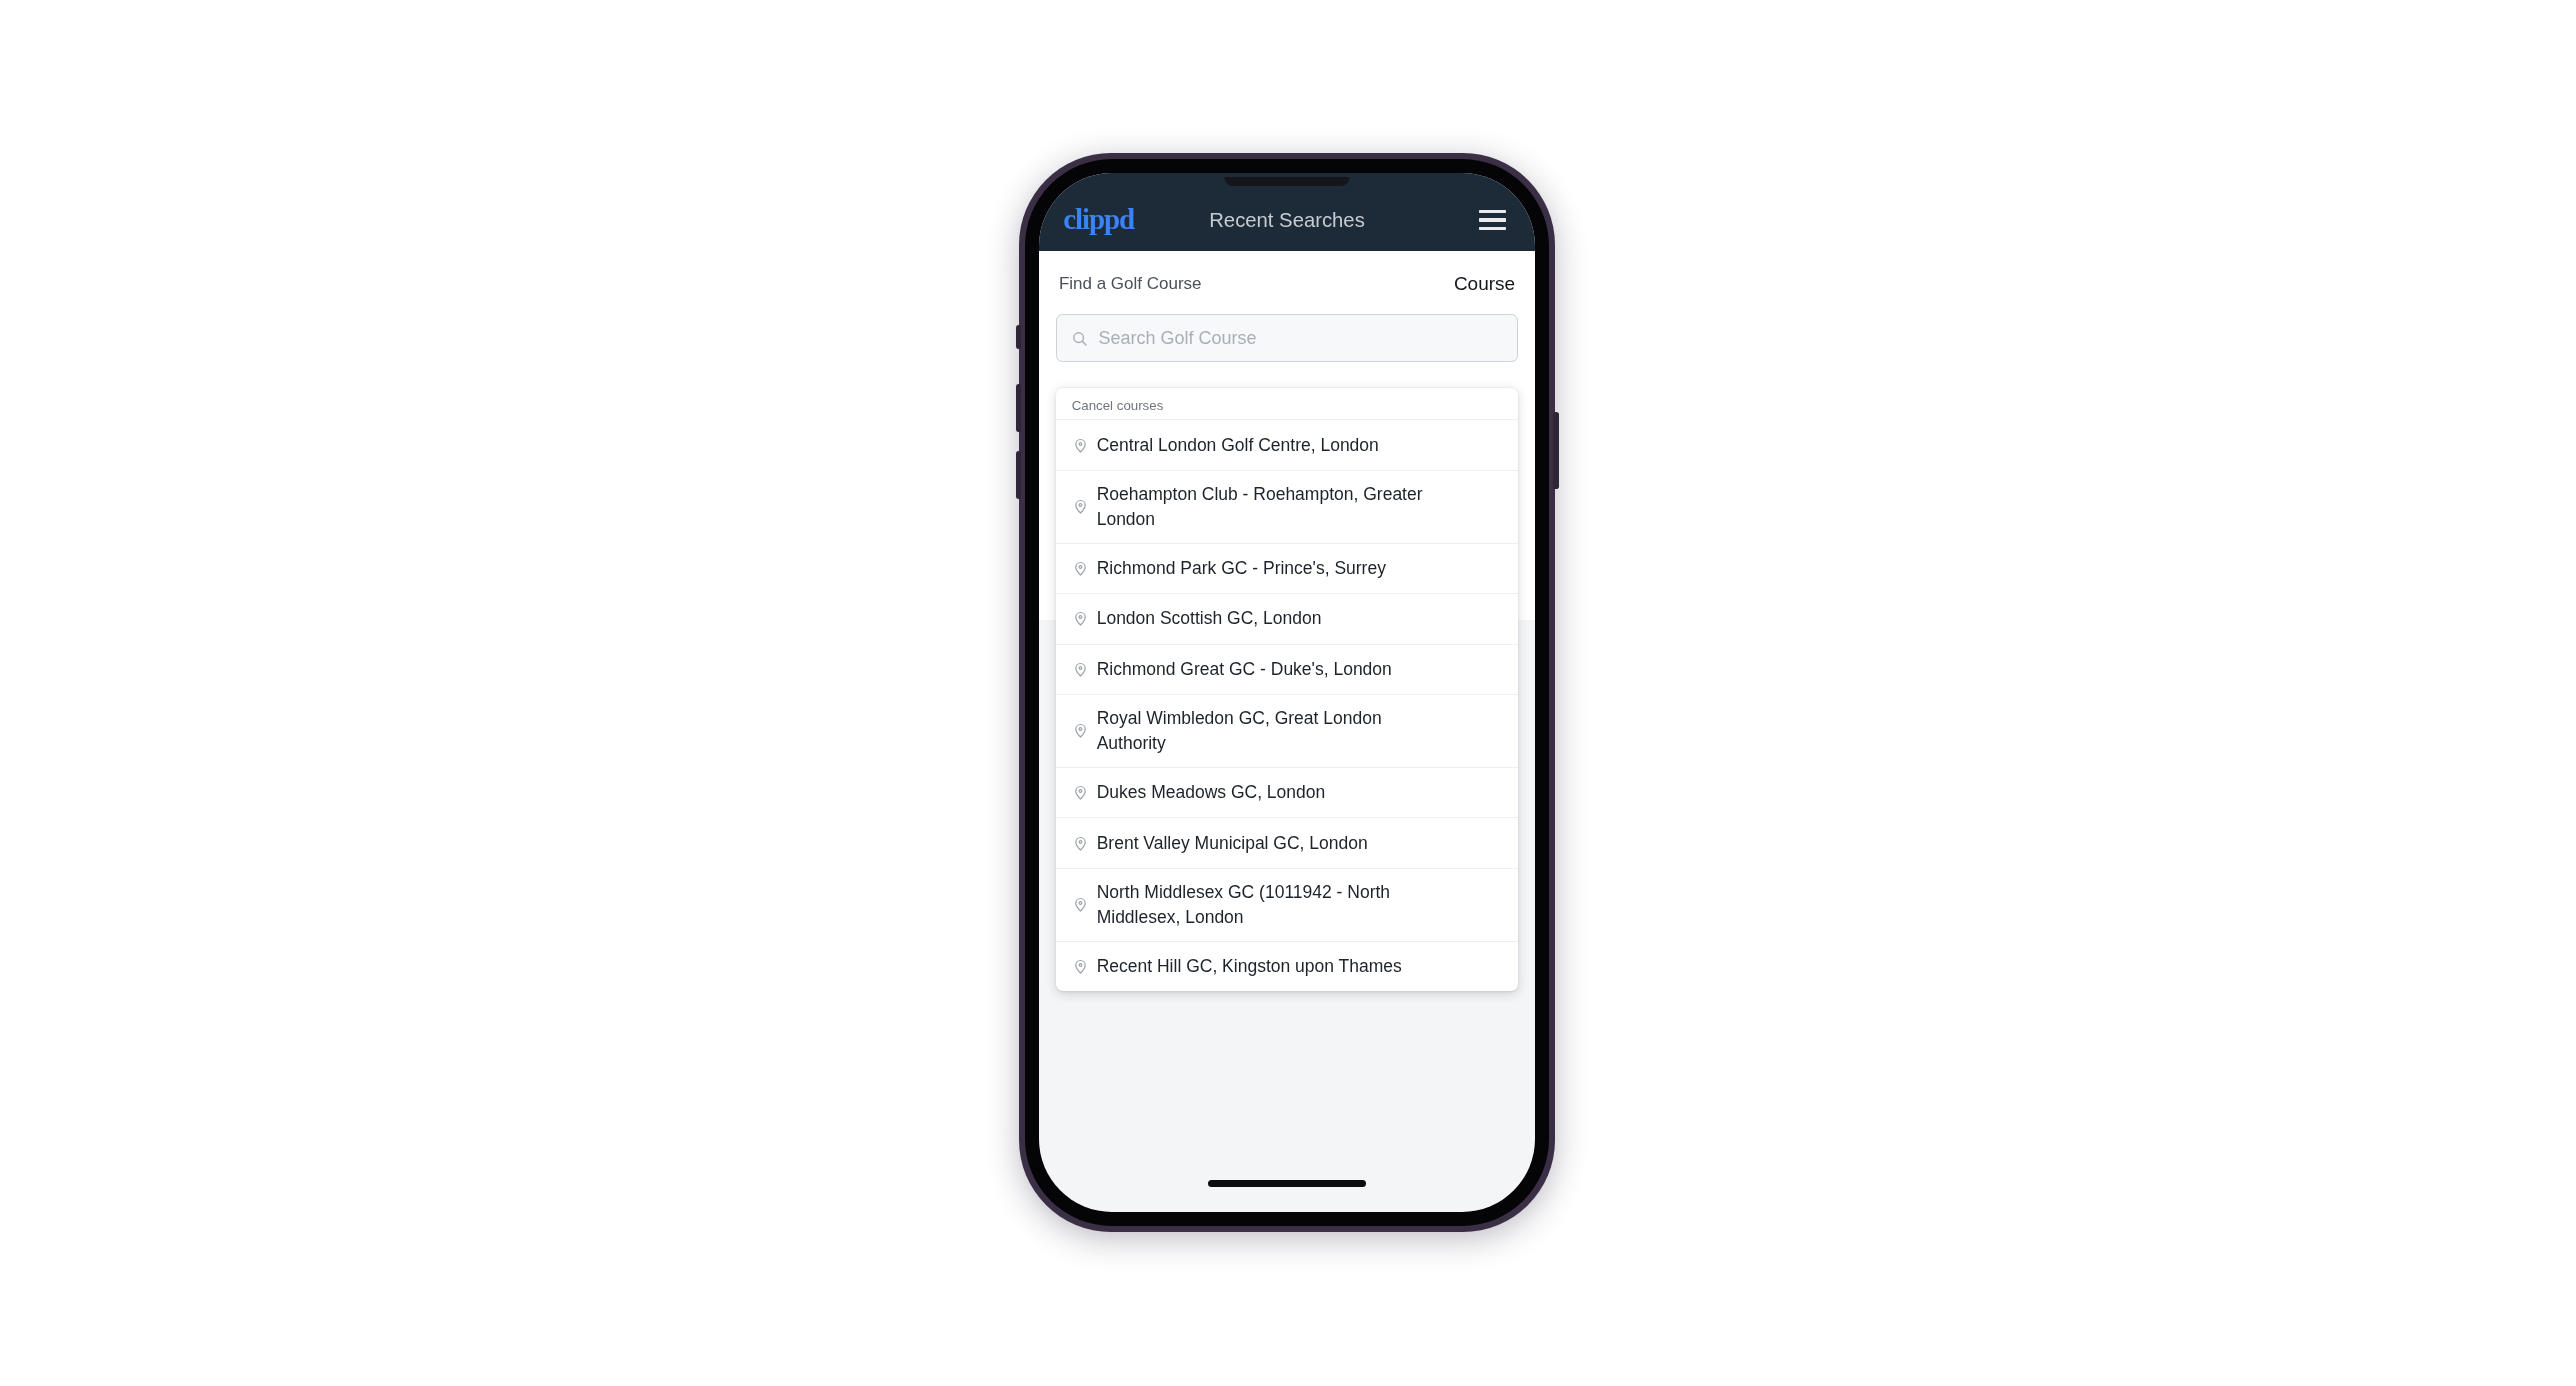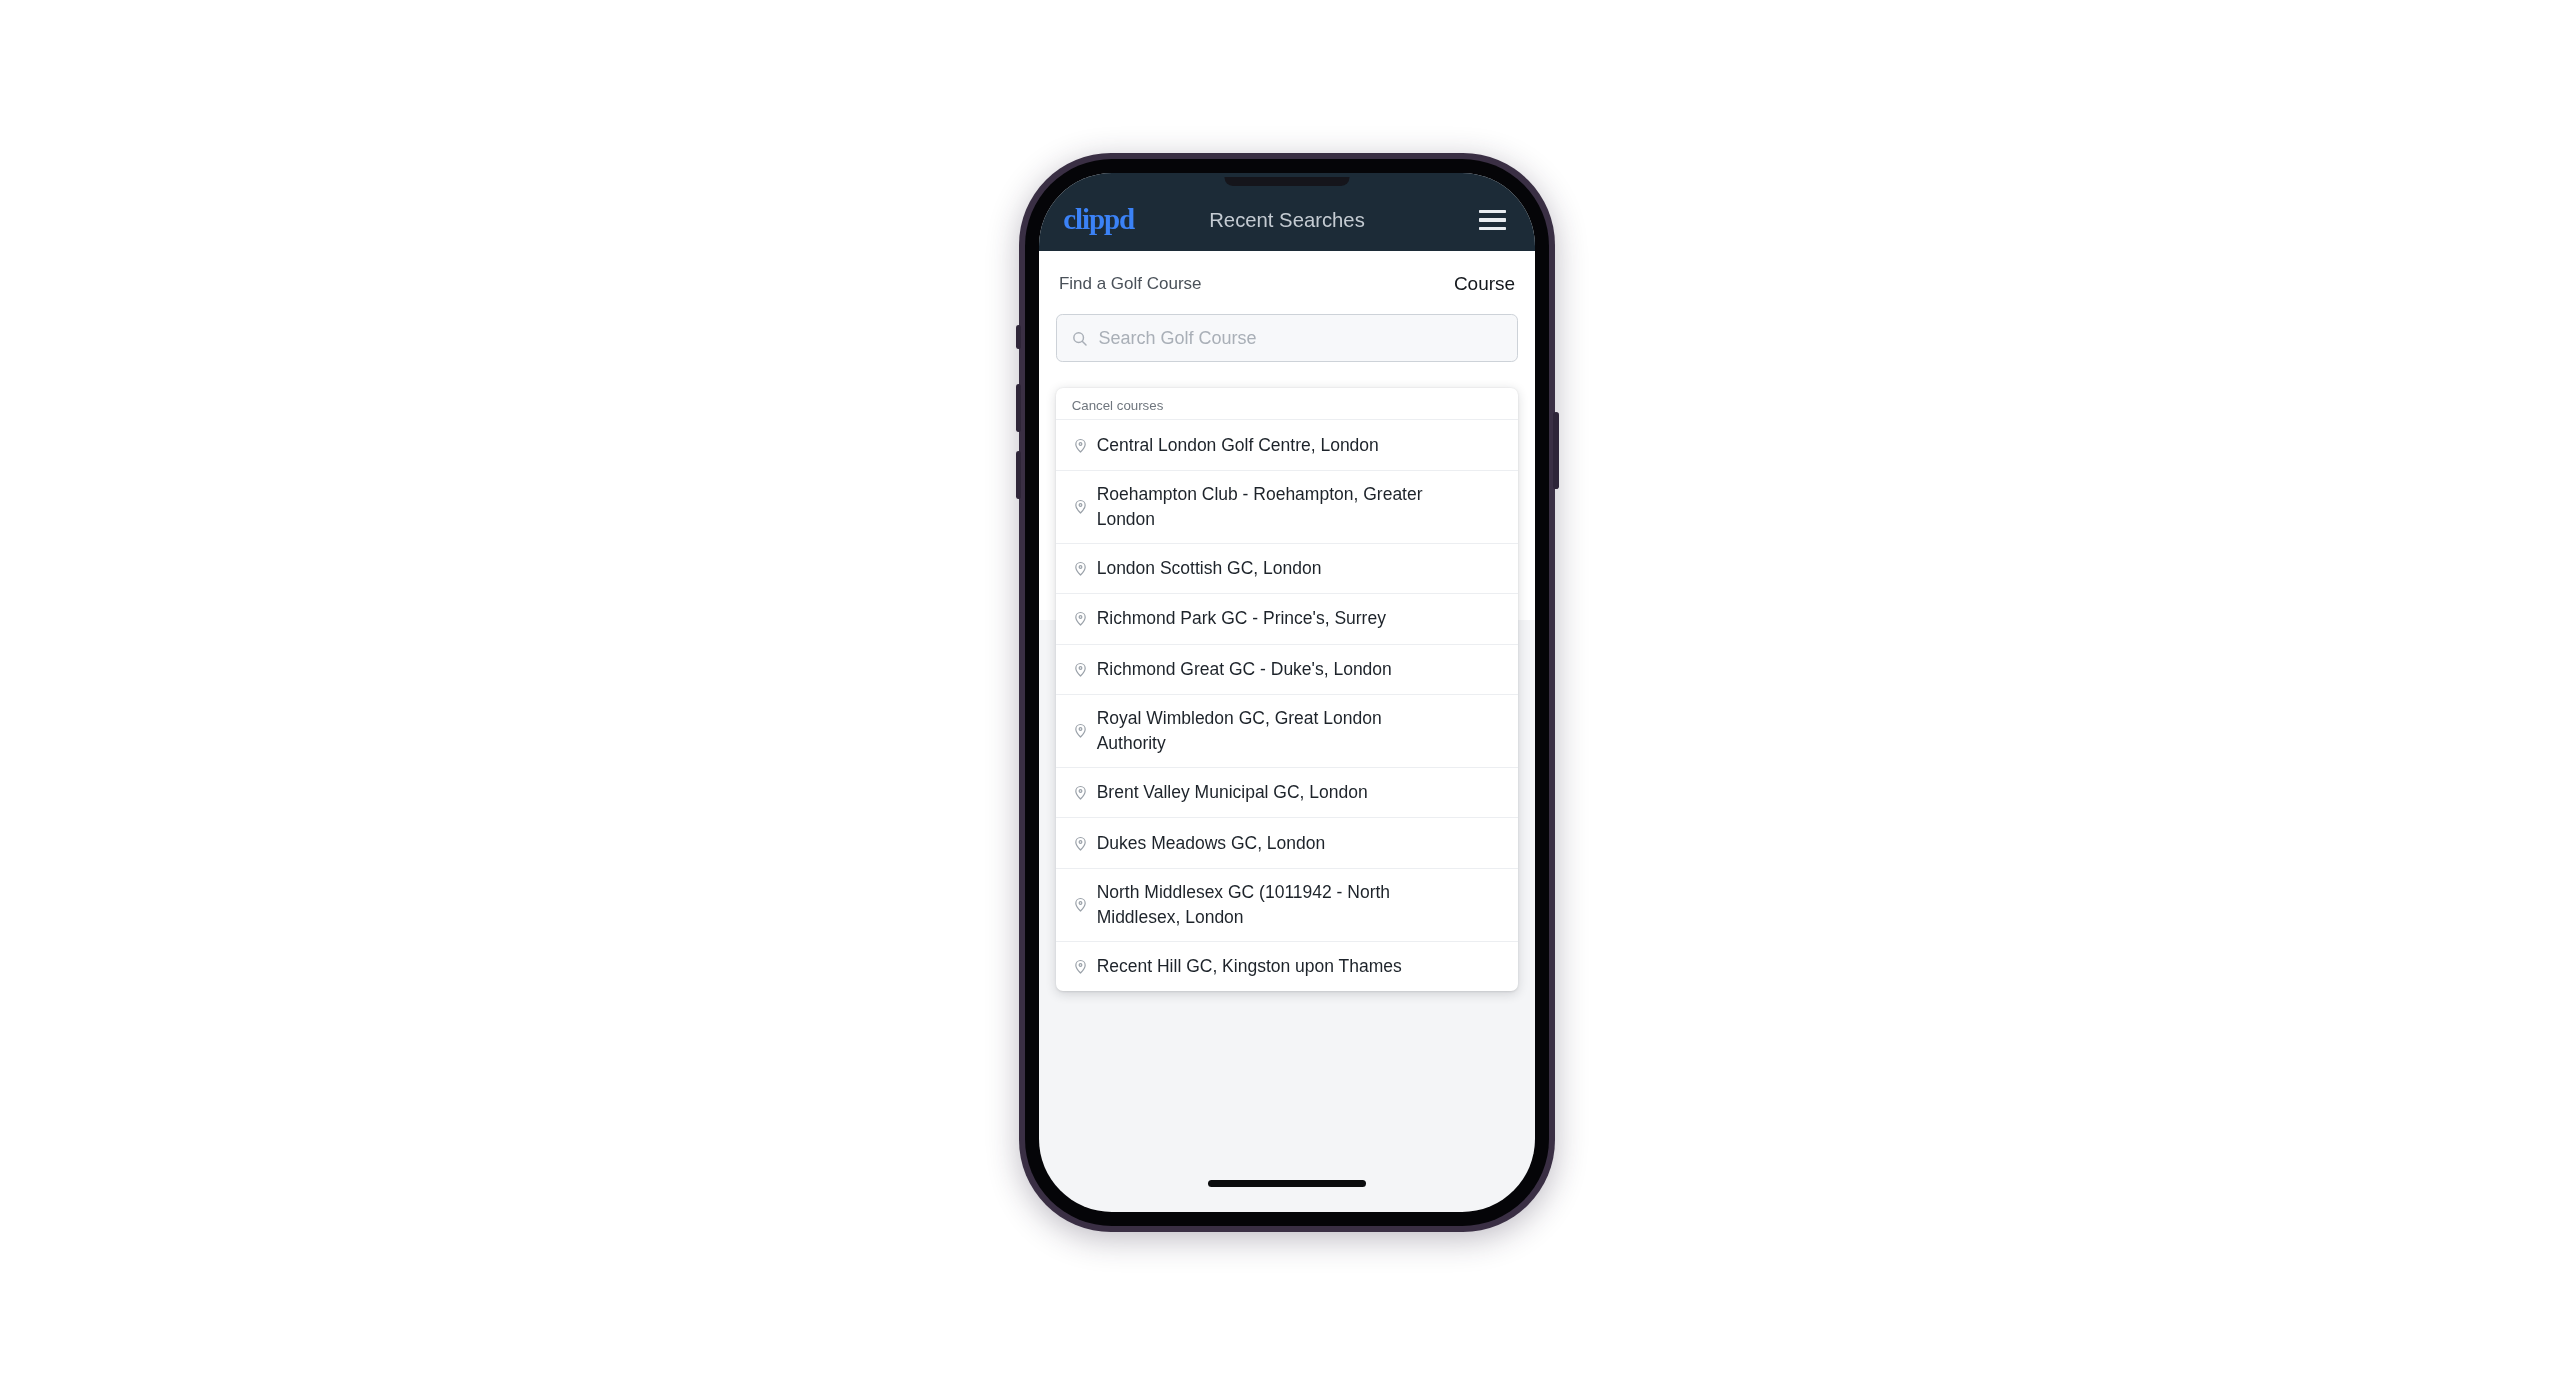--- a/index.html
+++ b/index.html
@@ -273,61 +273,61 @@
               <circle cx="12" cy="9.9" r="1.9"></circle>
             </svg>
             <div class="course-name">Roehampton Club - Roehampton, Greater London</div>
           </div>
 
           <div class="course-row">
             <svg class="pin-icon" width="17" height="17" viewBox="0 0 24 24" fill="none" stroke="#9aa1a9" stroke-width="1.7">
               <path d="M12 21.2c0 0 6.6-6.6 6.6-11.1A6.6 6.6 0 0 0 5.4 10.1C5.4 14.6 12 21.2 12 21.2z"></path>
               <circle cx="12" cy="9.9" r="1.9"></circle>
             </svg>
+            <div class="course-name">Richmond Park GC - Prince's, Surrey</div>
+          </div>
+
+          <div class="course-row">
+            <svg class="pin-icon" width="17" height="17" viewBox="0 0 24 24" fill="none" stroke="#9aa1a9" stroke-width="1.7">
+              <path d="M12 21.2c0 0 6.6-6.6 6.6-11.1A6.6 6.6 0 0 0 5.4 10.1C5.4 14.6 12 21.2 12 21.2z"></path>
+              <circle cx="12" cy="9.9" r="1.9"></circle>
+            </svg>
             <div class="course-name">London Scottish GC, London</div>
           </div>
 
           <div class="course-row">
             <svg class="pin-icon" width="17" height="17" viewBox="0 0 24 24" fill="none" stroke="#9aa1a9" stroke-width="1.7">
               <path d="M12 21.2c0 0 6.6-6.6 6.6-11.1A6.6 6.6 0 0 0 5.4 10.1C5.4 14.6 12 21.2 12 21.2z"></path>
               <circle cx="12" cy="9.9" r="1.9"></circle>
             </svg>
-            <div class="course-name">Richmond Park GC - Prince's, Surrey</div>
-          </div>
-
-          <div class="course-row">
-            <svg class="pin-icon" width="17" height="17" viewBox="0 0 24 24" fill="none" stroke="#9aa1a9" stroke-width="1.7">
-              <path d="M12 21.2c0 0 6.6-6.6 6.6-11.1A6.6 6.6 0 0 0 5.4 10.1C5.4 14.6 12 21.2 12 21.2z"></path>
-              <circle cx="12" cy="9.9" r="1.9"></circle>
-            </svg>
             <div class="course-name">Richmond Great GC - Duke's, London</div>
           </div>
 
           <div class="course-row">
             <svg class="pin-icon" width="17" height="17" viewBox="0 0 24 24" fill="none" stroke="#9aa1a9" stroke-width="1.7">
               <path d="M12 21.2c0 0 6.6-6.6 6.6-11.1A6.6 6.6 0 0 0 5.4 10.1C5.4 14.6 12 21.2 12 21.2z"></path>
               <circle cx="12" cy="9.9" r="1.9"></circle>
             </svg>
             <div class="course-name">Royal Wimbledon GC, Great London Authority</div>
           </div>
 
           <div class="course-row">
             <svg class="pin-icon" width="17" height="17" viewBox="0 0 24 24" fill="none" stroke="#9aa1a9" stroke-width="1.7">
               <path d="M12 21.2c0 0 6.6-6.6 6.6-11.1A6.6 6.6 0 0 0 5.4 10.1C5.4 14.6 12 21.2 12 21.2z"></path>
               <circle cx="12" cy="9.9" r="1.9"></circle>
             </svg>
+            <div class="course-name">Dukes Meadows GC, London</div>
+          </div>
+
+          <div class="course-row">
+            <svg class="pin-icon" width="17" height="17" viewBox="0 0 24 24" fill="none" stroke="#9aa1a9" stroke-width="1.7">
+              <path d="M12 21.2c0 0 6.6-6.6 6.6-11.1A6.6 6.6 0 0 0 5.4 10.1C5.4 14.6 12 21.2 12 21.2z"></path>
+              <circle cx="12" cy="9.9" r="1.9"></circle>
+            </svg>
             <div class="course-name">Brent Valley Municipal GC, London</div>
-          </div>
-
-          <div class="course-row">
-            <svg class="pin-icon" width="17" height="17" viewBox="0 0 24 24" fill="none" stroke="#9aa1a9" stroke-width="1.7">
-              <path d="M12 21.2c0 0 6.6-6.6 6.6-11.1A6.6 6.6 0 0 0 5.4 10.1C5.4 14.6 12 21.2 12 21.2z"></path>
-              <circle cx="12" cy="9.9" r="1.9"></circle>
-            </svg>
-            <div class="course-name">Dukes Meadows GC, London</div>
           </div>
 
           <div class="course-row">
             <svg class="pin-icon" width="17" height="17" viewBox="0 0 24 24" fill="none" stroke="#9aa1a9" stroke-width="1.7">
               <path d="M12 21.2c0 0 6.6-6.6 6.6-11.1A6.6 6.6 0 0 0 5.4 10.1C5.4 14.6 12 21.2 12 21.2z"></path>
               <circle cx="12" cy="9.9" r="1.9"></circle>
             </svg>
             <div class="course-name">North Middlesex GC (1011942 - North Middlesex, London</div>
           </div>
 

